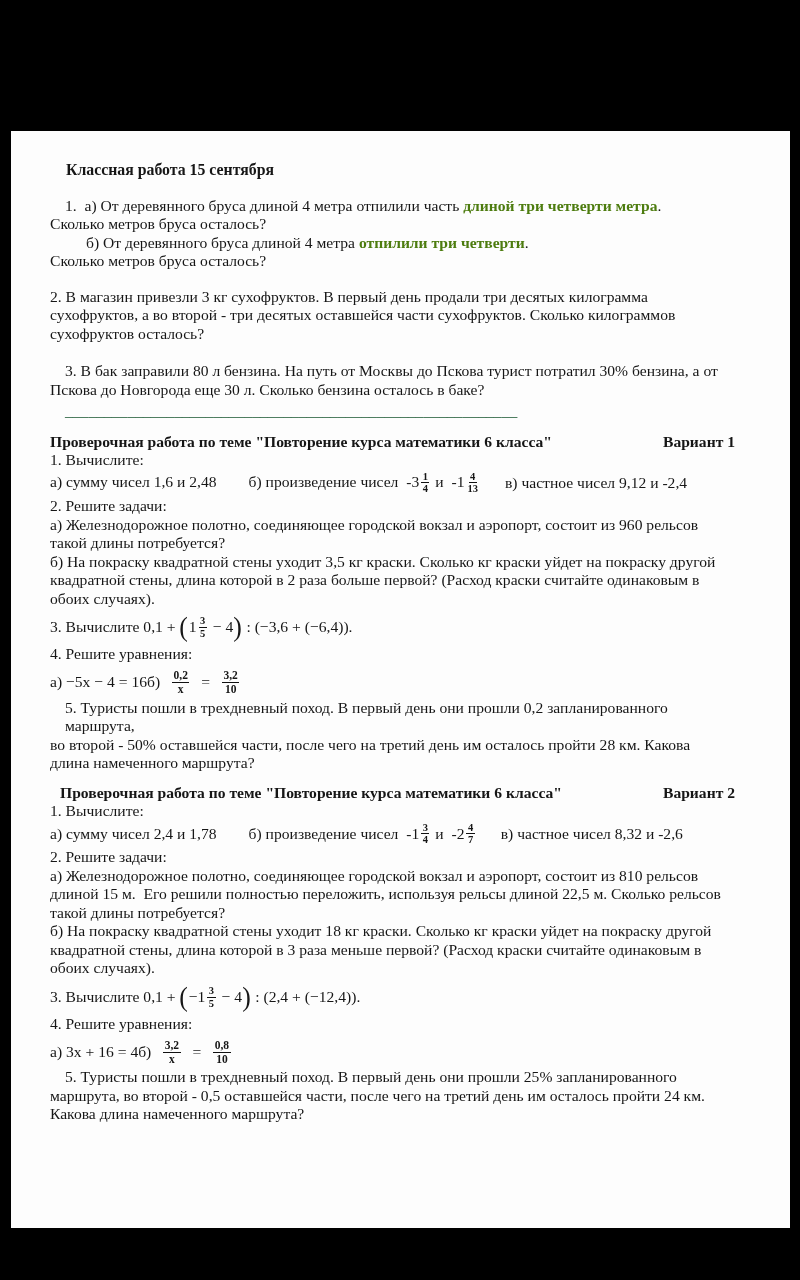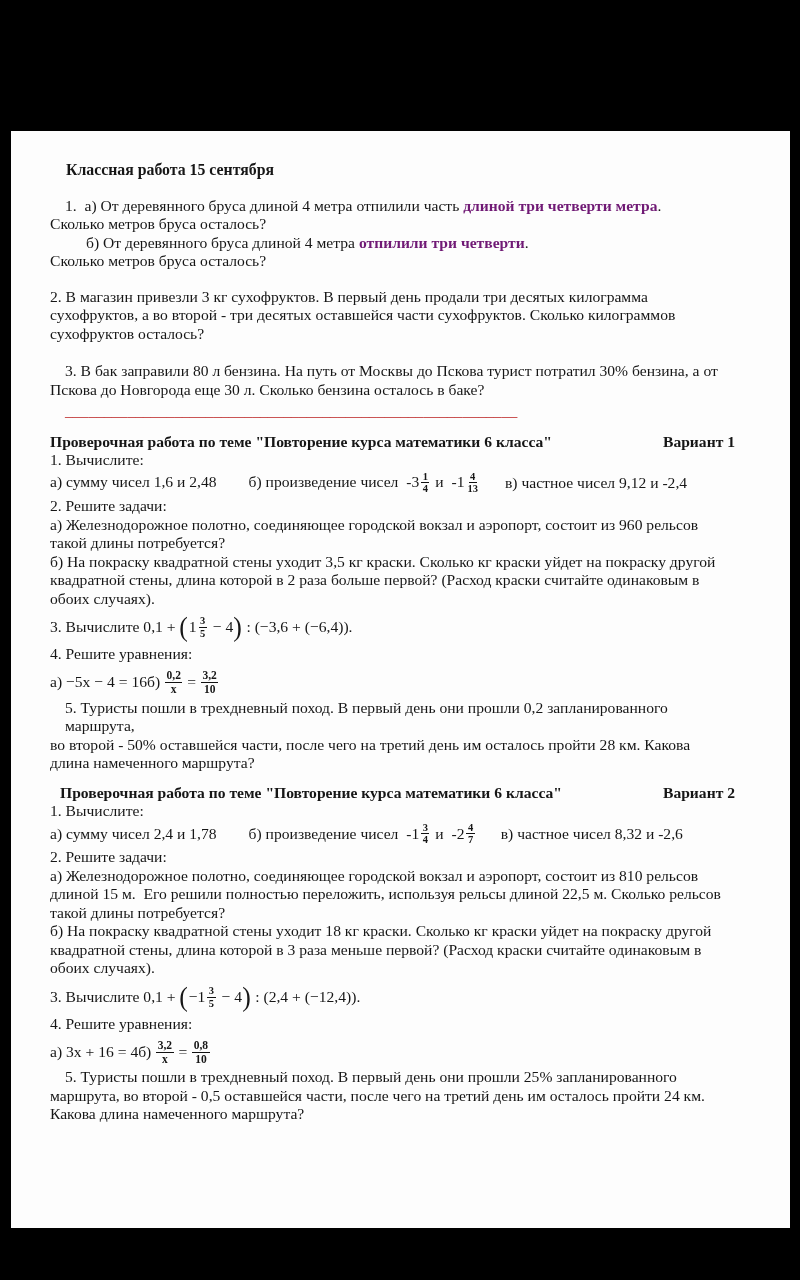--- a/index.html
+++ b/index.html
@@ -9,41 +9,41 @@
   }
   .page{
     position:absolute;left:11px;top:131px;width:779px;height:1097px;
     background:#fdfdfd;box-sizing:border-box;
     padding:30px 55px 20px 39px;
     color:#161616;font-size:15.6px;line-height:18.5px;
   }
   .title{font-weight:bold;margin:0 0 17px 16px;font-size:15.8px;}
   .para{margin:0;}
   .line{margin:0;}
-  b{color:#701a75;}
+  b{color:#4d7c0f;}
   .tab{display:inline-block;width:36px;}
   .mb1{margin-bottom:17px;}
   .mb2{margin-bottom:19px;}
   .indent{margin-left:15px;}
-  .divider{margin:3px 0 0 15px;color:#b91c1c;letter-spacing:0;white-space:nowrap;}
+  .divider{margin:3px 0 0 15px;color:#14532d;letter-spacing:0;white-space:nowrap;}
   .vsection{margin-top:12px;}
   .vsection2{margin-top:11px;}
   .vheader{display:flex;justify-content:space-between;font-weight:bold;}
   .vheader .wtitle2{margin-left:10px;}
   .calcrow{margin:2px 0 1px 0;}
   .calcrow .seg-a{margin-right:32px;}
   .calcrow .seg-b{margin-right:24px;text-align:right;}
   .frac{
     display:inline-flex;flex-direction:column;align-items:center;
     vertical-align:middle;font-size:10.5px;line-height:1.12;
     margin:0 2px;position:relative;top:-1px;font-weight:bold;
   }
   .frac .num{border-bottom:1.2px solid #111;padding:0 1.5px;}
   .frac .den{padding:0 1px;}
-  .frac-lg{font-size:11.5px;font-weight:bold;margin:0 1px;}
+  .frac-lg{font-size:11.5px;font-weight:bold;margin:0 8px;}
   .bigp{
     display:inline-block;font-size:28px;line-height:1;vertical-align:middle;
     position:relative;top:-1px;font-weight:400;transform:scaleX(.92);
   }
   .c3row{margin:4px 0 3px 0;line-height:30px;}
   .eq4row{margin:3px 0 2px 0;line-height:29px;}
 </style>
 </head>
 <body>
 

